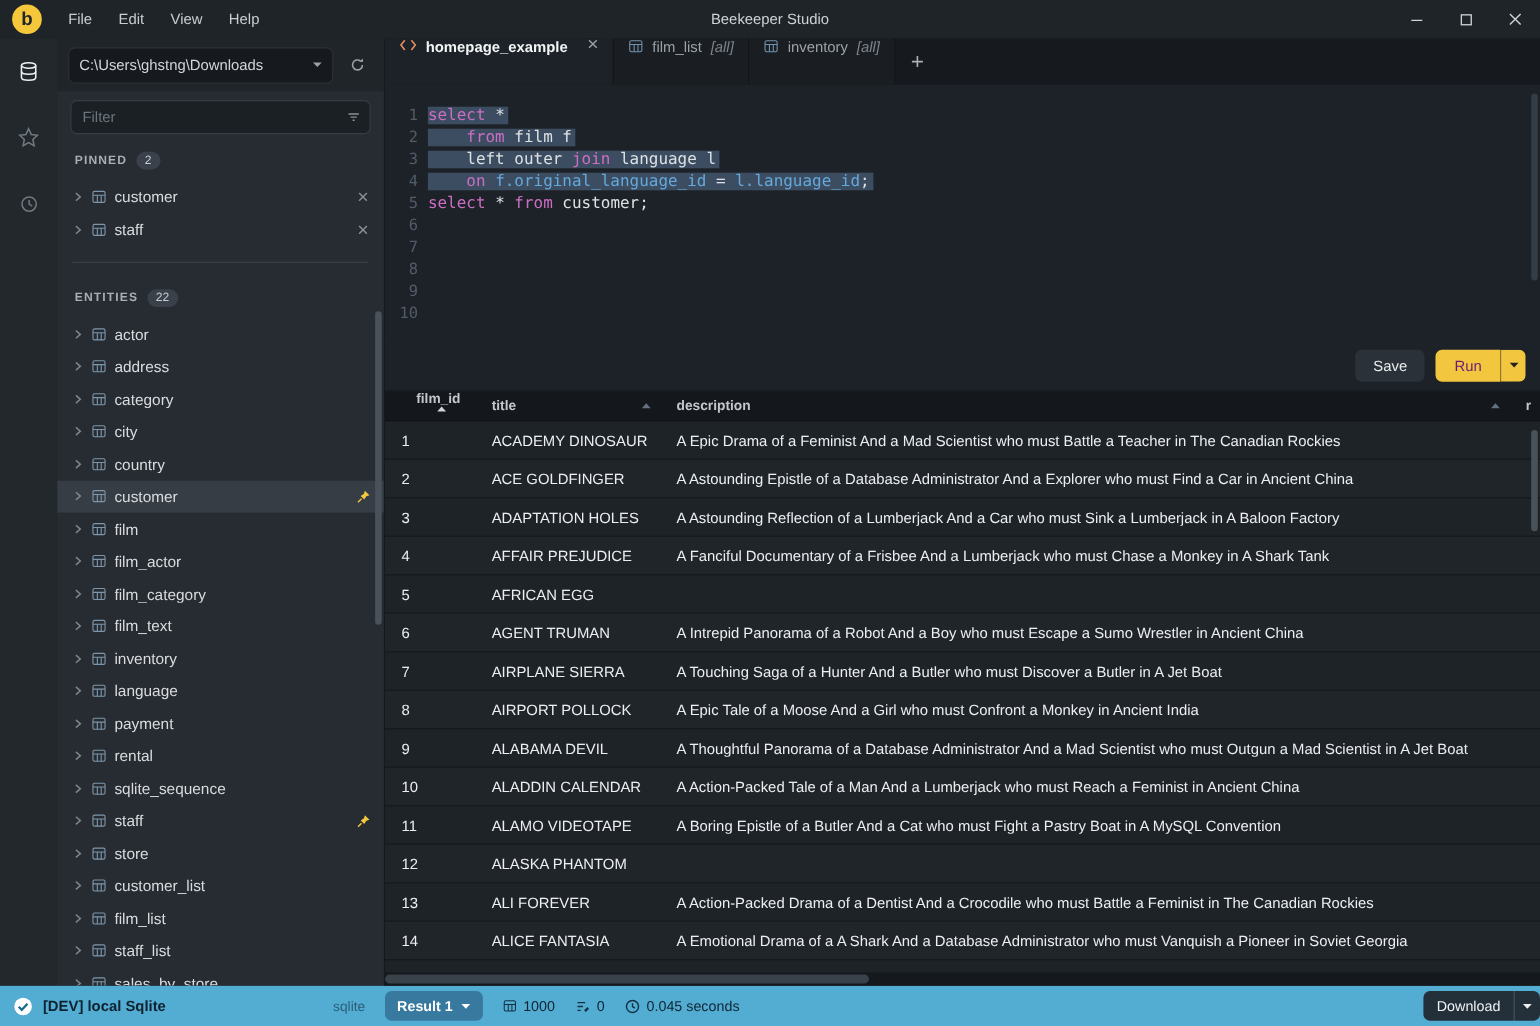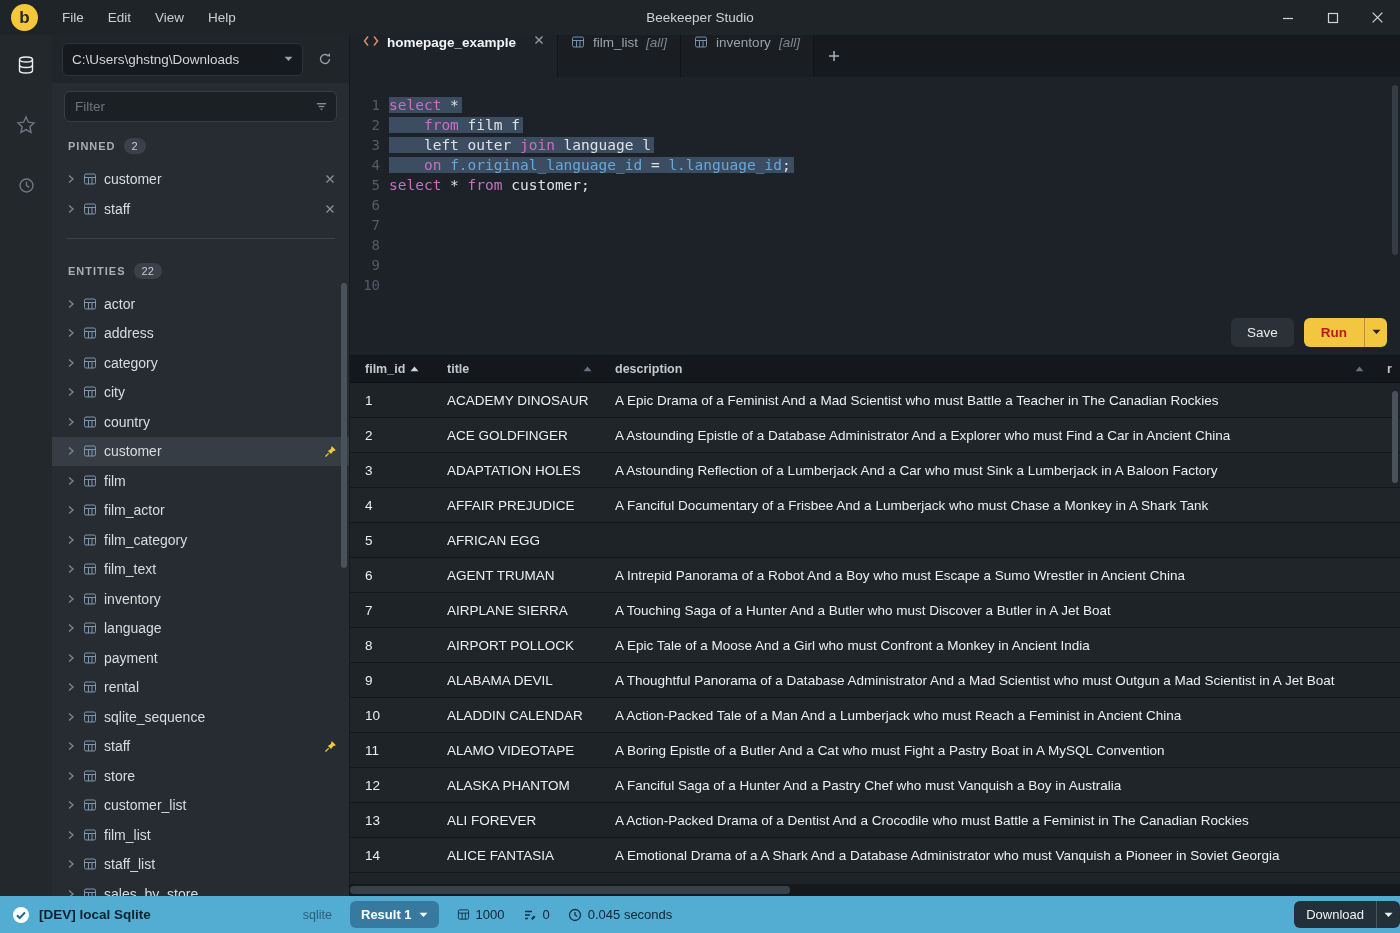--- a/index.html
+++ b/index.html
@@ -75,29 +75,29 @@
   .code .ln { height:20px; }
   .sel { background:#3c4d61; padding-right:3px; }
   .tok.kw { color:#cb6ec3;margin-top:28px; }
   .tok.fld { color:#64a9dc; }
   .tok.pl { color:#dde1e4; }
   .ed-scroll { position:absolute; right:2px; top:8px; width:6px; height:170px; background:#343c45; border-radius:3px; }
 
   .actions { height:46px; display:flex; align-items:center; justify-content:flex-end; gap:10px; padding-right:13px; flex-shrink:0; }
   .save-btn { height:29px; padding:0 16px; background:#2b3138; color:#e8ebed; border:none; border-radius:6px; font-size:13.5px; font-family:"Liberation Sans", sans-serif; }
   .run-btn { display:flex; height:29px; }
-  .run-main { background:#f2c73f; color:#b91c1c; font-weight:bold; font-size:13.5px; padding:0 17px;
+  .run-main { background:#f2c73f; color:#701a75; font-weight:normal; font-size:13.5px; padding:0 17px;
               display:flex; align-items:center; border:none; border-radius:6px 0 0 6px; font-family:"Liberation Sans", sans-serif; }
   .run-caret { width:23px; background:#f2c73f; border:none; border-left:1px solid rgba(0,0,0,0.25);
                border-radius:0 6px 6px 0; display:flex; align-items:center; justify-content:center; color:#23211a; }
 
   .grid-head { height:28px; background:#14171b; display:flex; align-items:center; font-size:12.5px; font-weight:bold;
                color:#c2c8ce; border-bottom:1px solid #0f1215; flex-shrink:0; }
   .hcell { display:flex; align-items:center; padding-left:15px; height:100%; overflow:hidden; white-space:nowrap; }
-  .c-id { width:82px; flex-shrink:0; } .c-title { width:168px; flex-shrink:0; } .c-desc { width:772px; flex-shrink:0; } .c-part { flex:1; }
+  .c-id { width:82px; flex-shrink:0;flex-direction:column; } .c-title { width:168px; flex-shrink:0; } .c-desc { width:772px; flex-shrink:0; } .c-part { flex:1; }
   .sort { color:#cfd5da; margin-left:5px; }
   .sort.right { margin-left:auto; margin-right:8px; color:#657080; }
 
   .grid-body { flex:1; overflow:hidden; background:#1e2328; }
   .grow { display:flex; height:35px; border-bottom:1px solid #14181c; align-items:center; font-size:13.5px; color:#eceef0; }
   .grow:nth-child(even) { background:#20252a; }
   .gcell { padding-left:15px; white-space:nowrap; overflow:hidden; }
   .grid-vscroll { position:absolute; right:2px; top:356px; width:6px; height:92px; background:#49525b; border-radius:3px; }
 
   .hscroll { height:12px; background:#15191d; position:relative; flex-shrink:0; }
@@ -795,21 +795,20 @@
         </div>
         <div class="grow">
           <div class="gcell c-id">11</div>
           <div class="gcell c-title">ALAMO VIDEOTAPE</div>
           <div class="gcell c-desc">A Boring Epistle of a Butler And a Cat who must Fight a Pastry Boat in A MySQL Convention</div>
           <div class="gcell c-part"></div>
         </div>
         <div class="grow">
           <div class="gcell c-id">12</div>
           <div class="gcell c-title">ALASKA PHANTOM</div>
-          <div class="gcell c-desc">A Fanciful Saga of a Hunter And a Pastry Chef who must Vanquish a Boy in Australia</div>
           <div class="gcell c-part"></div>
         </div>
         <div class="grow">
           <div class="gcell c-id">13</div>
           <div class="gcell c-title">ALI FOREVER</div>
           <div class="gcell c-desc">A Action-Packed Drama of a Dentist And a Crocodile who must Battle a Feminist in The Canadian Rockies</div>
           <div class="gcell c-part"></div>
         </div>
         <div class="grow">
           <div class="gcell c-id">14</div>

